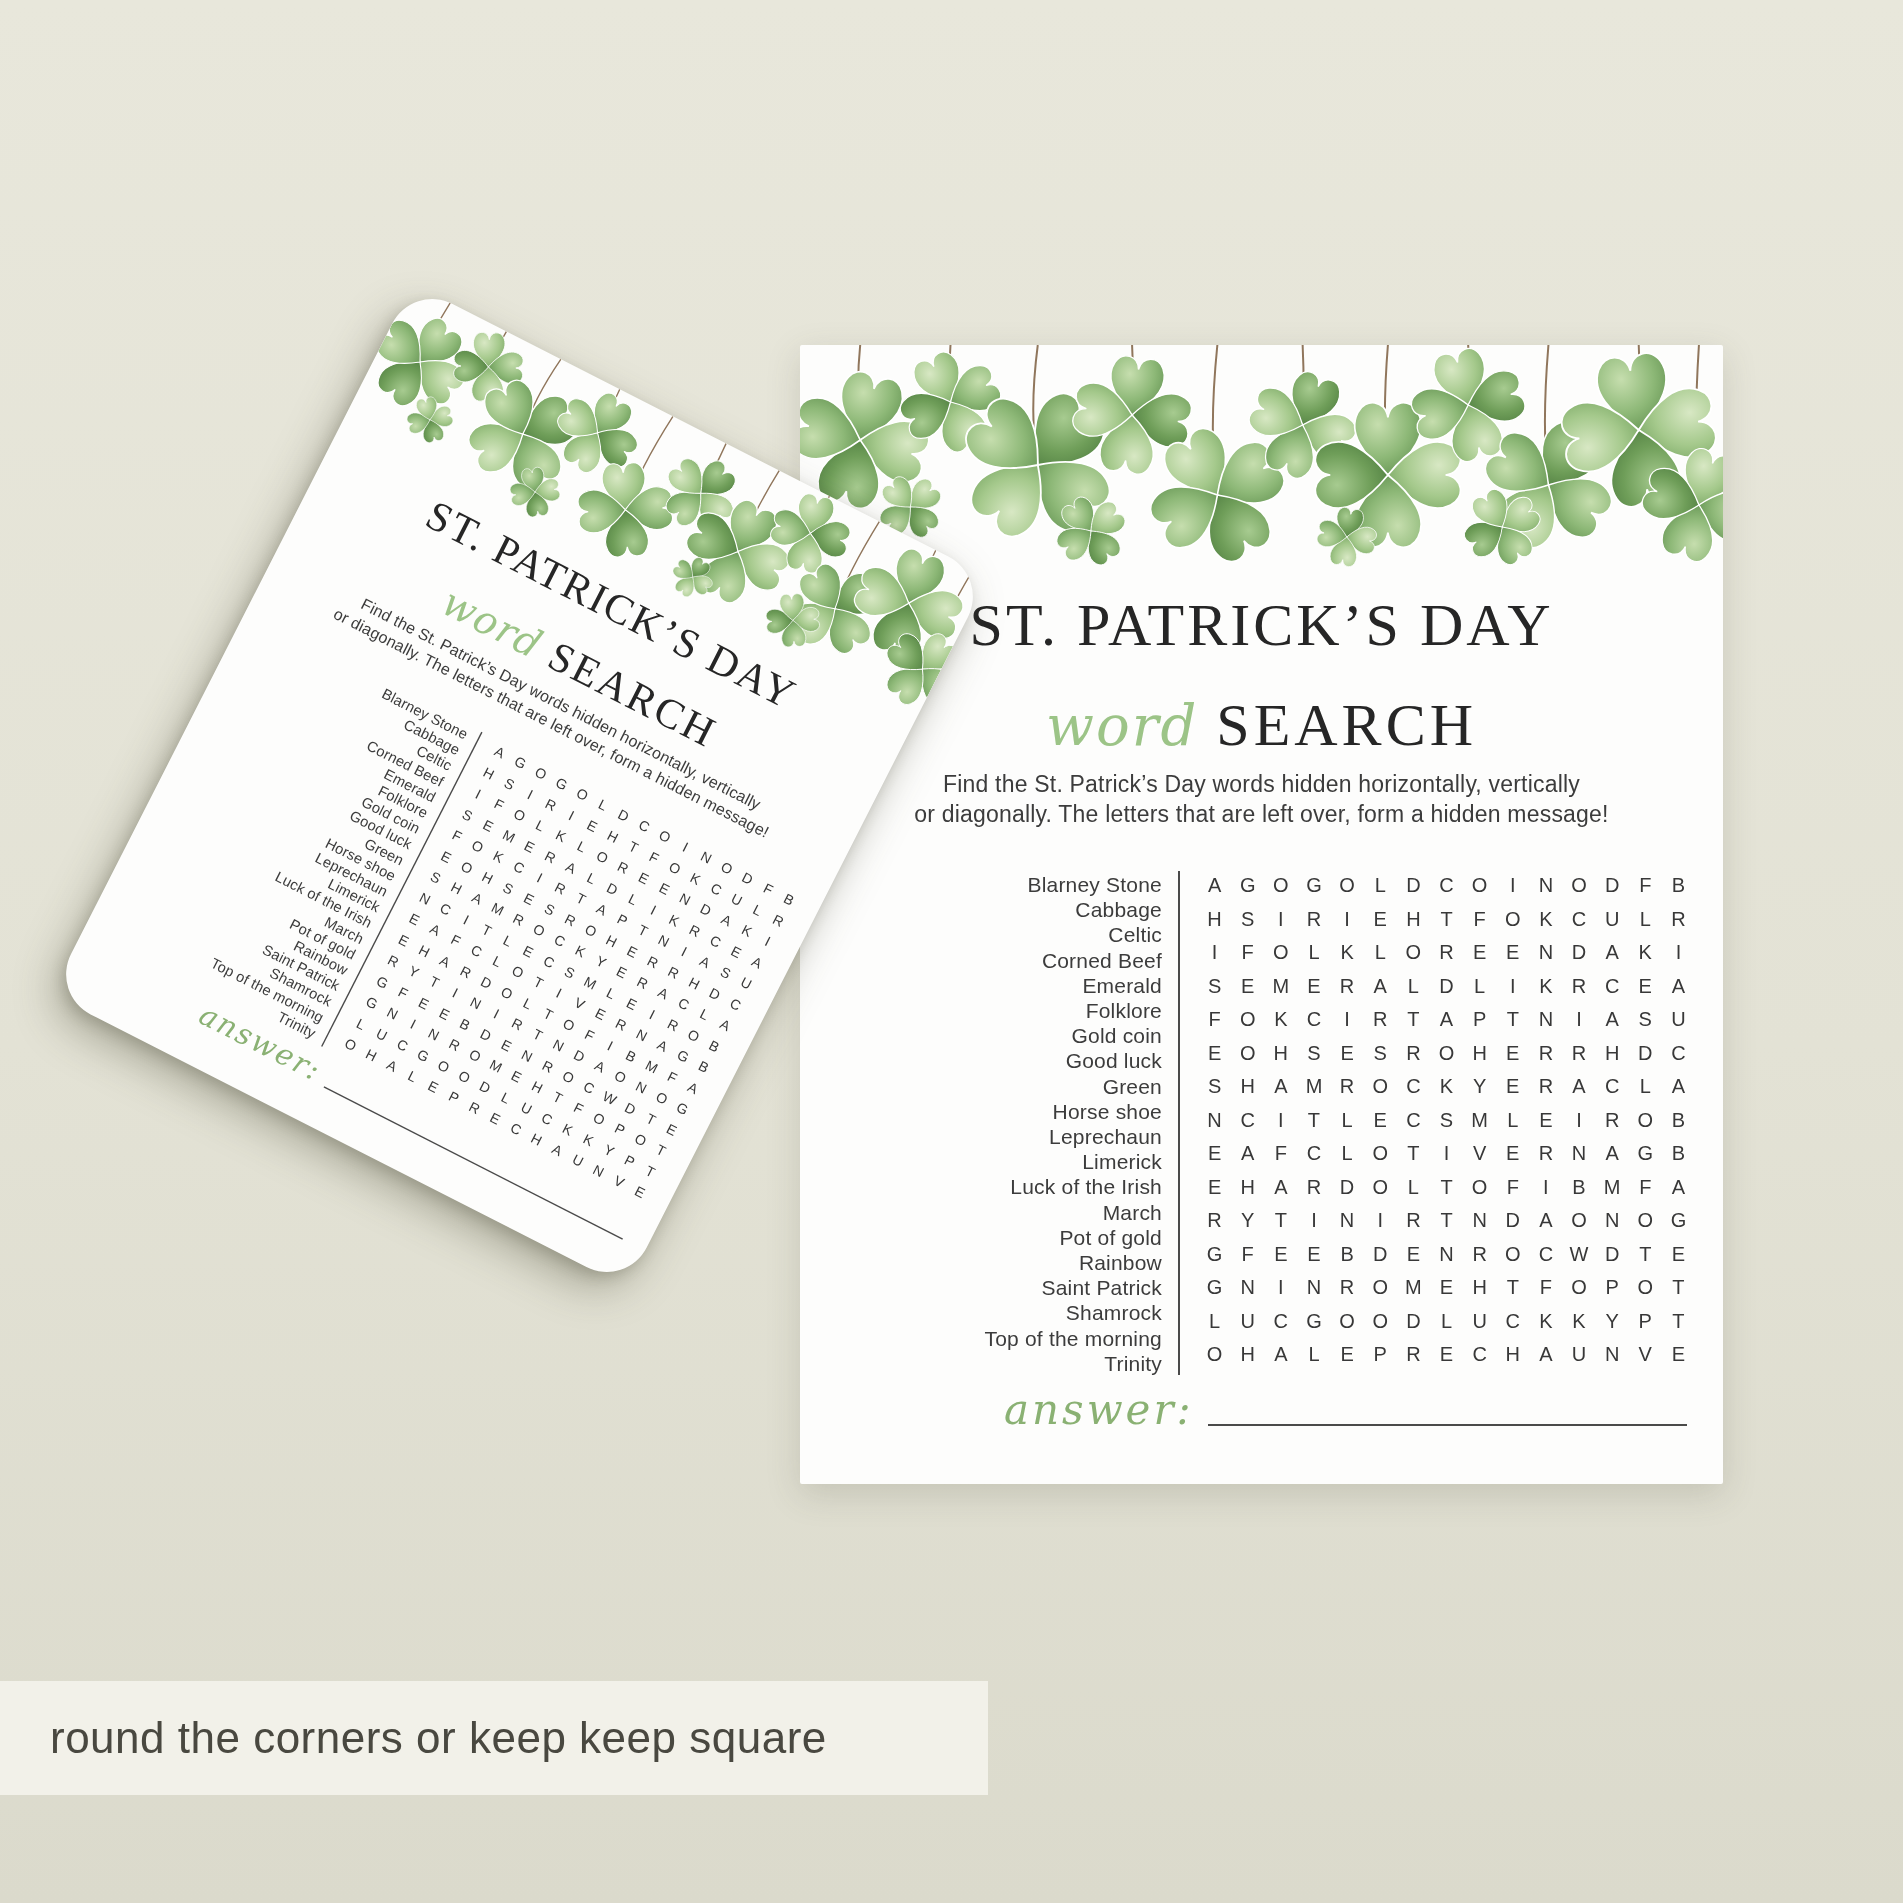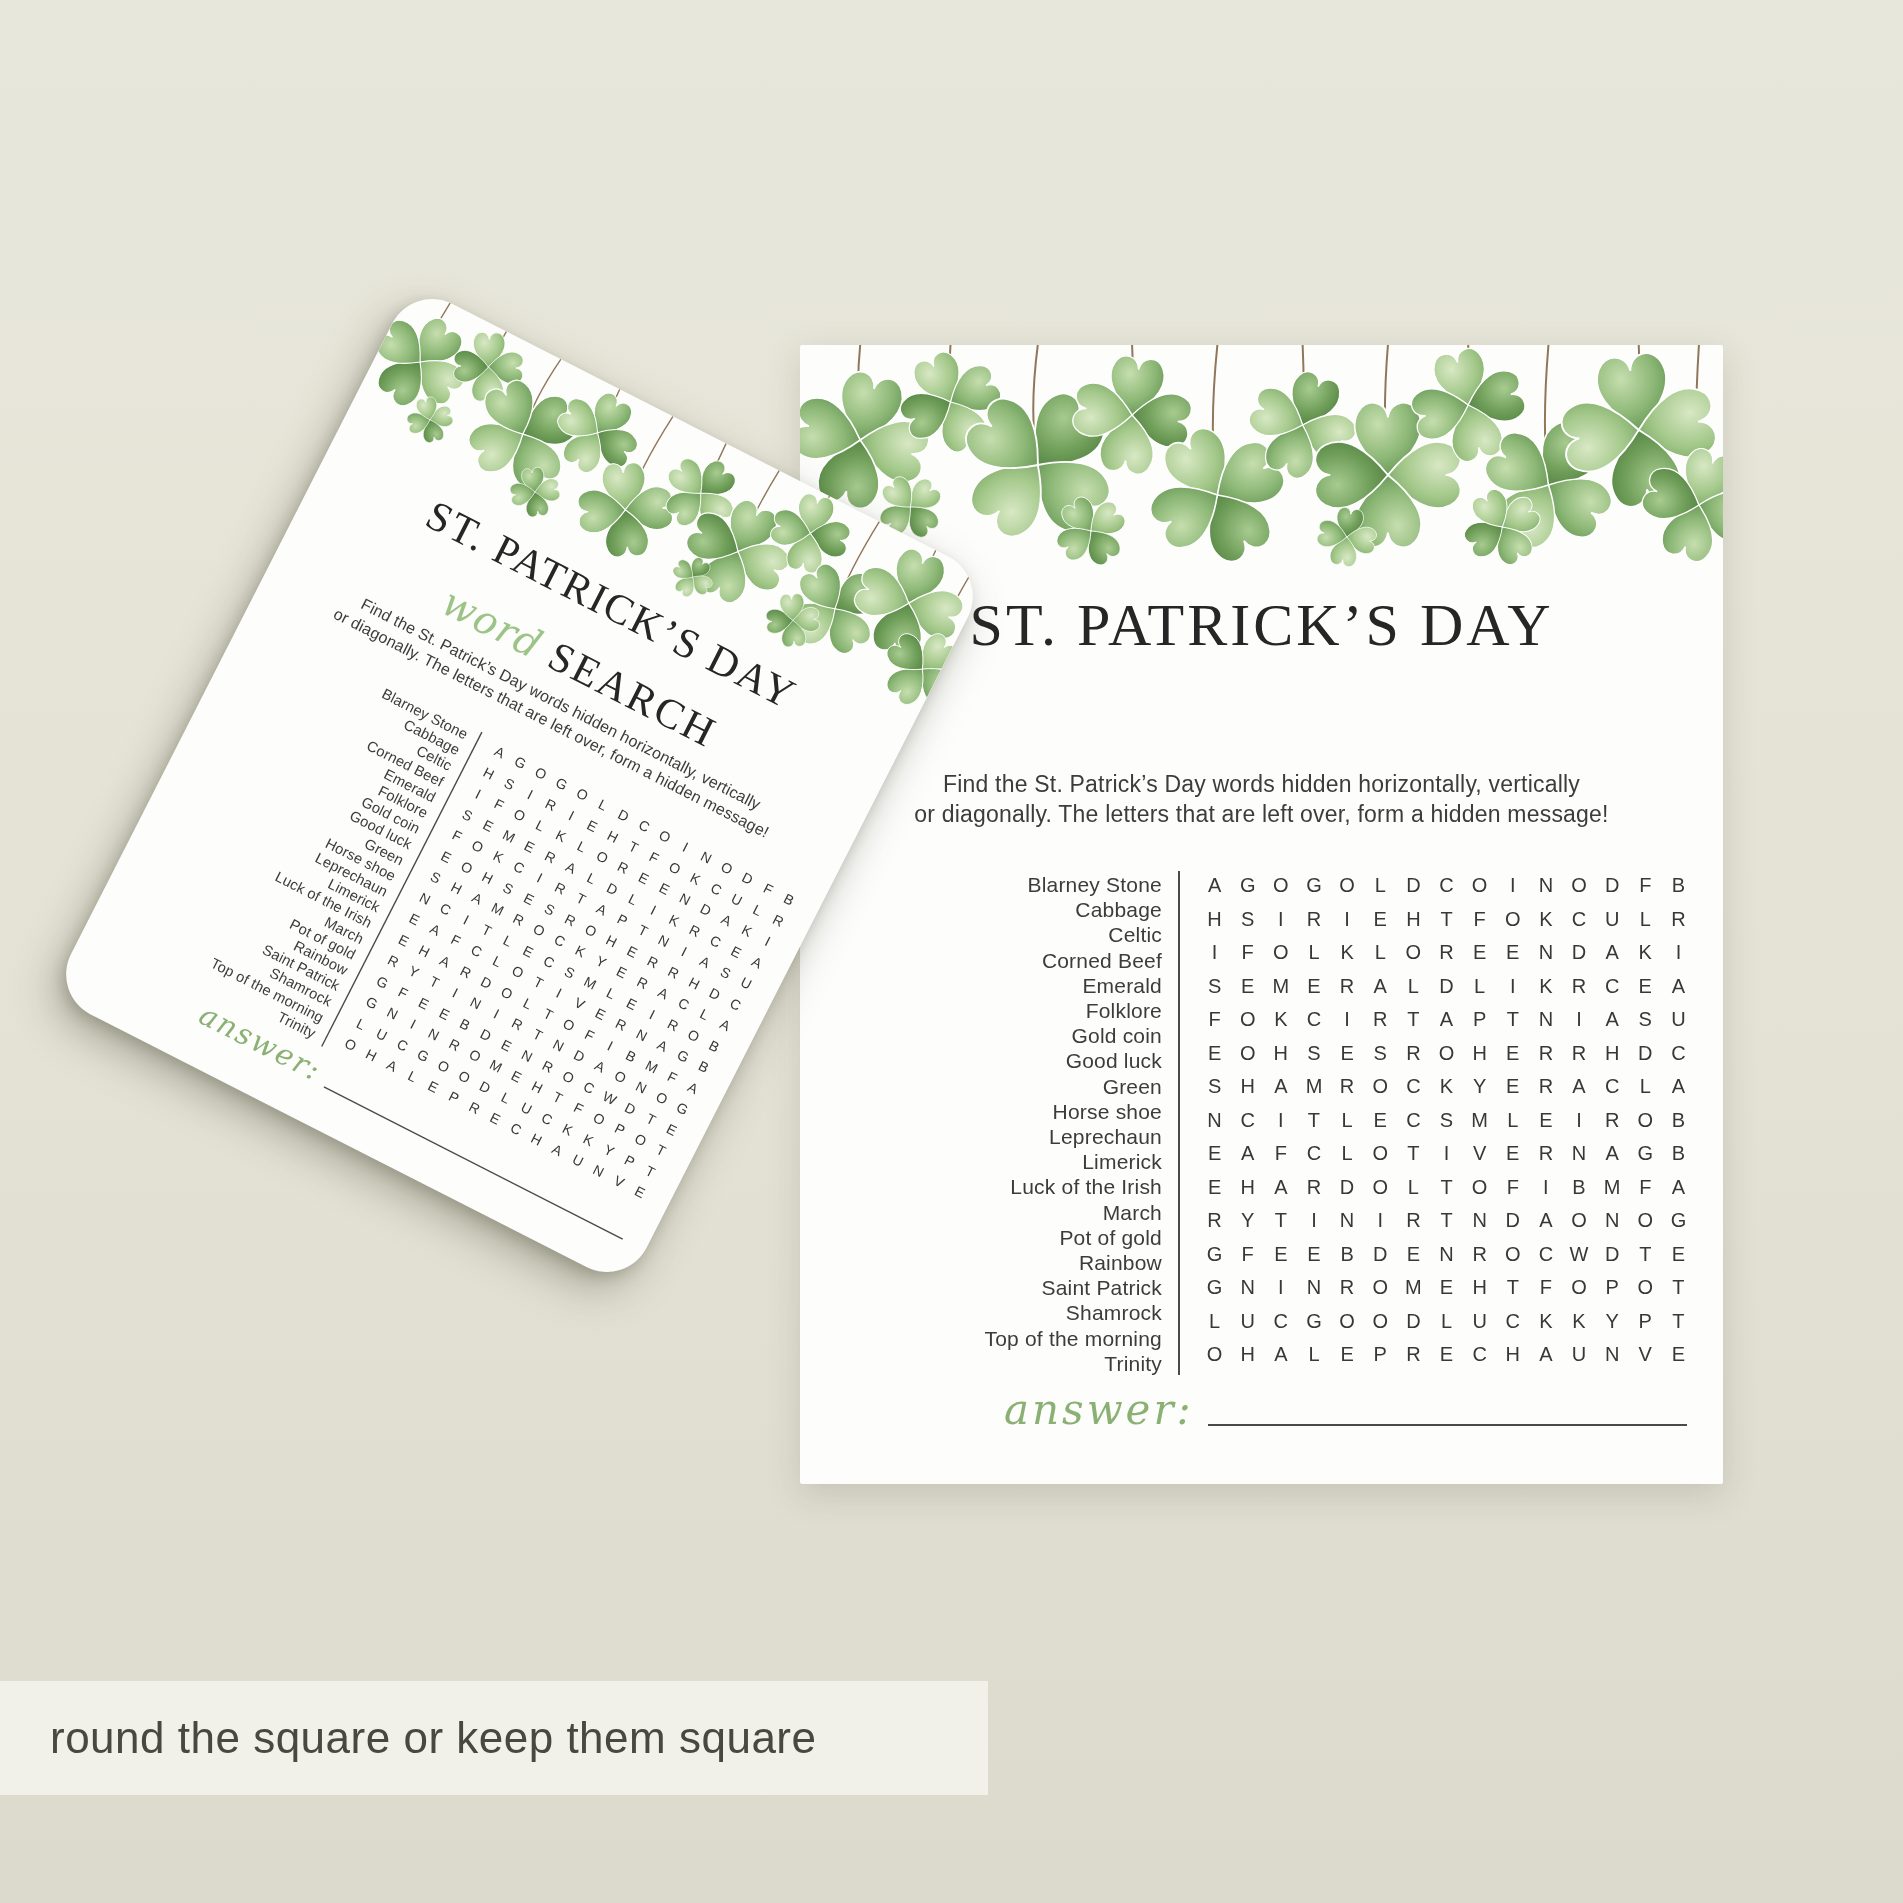--- a/index.html
+++ b/index.html
@@ -158,20 +158,23 @@
           </g>
       <g transform="translate(700 182) rotate(60) scale(1.3)">
             <use href="#lf" fill="url(#gB)"></use>
             <use href="#lf" transform="rotate(90)" fill="url(#gA)"></use>
             <use href="#lf" transform="rotate(180)" fill="url(#gC)"></use>
             <use href="#lf" transform="rotate(270)" fill="url(#gB)"></use>
           </g>
     </svg>
   </div>
   <div class="card-title">ST. PATRICK’S DAY</div>
+  <div class="title2">
+    <span class="script">word</span><span class="caps">SEARCH</span>
+  </div>
   <div class="instructions">
     <div>Find the St. Patrick’s Day words hidden horizontally, vertically</div>
     <div>or diagonally. The letters that are left over, form a hidden message!</div>
   </div>
   <div class="puzzle">
     <div class="word-list">
           <div class="word-item">Blarney Stone</div>
           <div class="word-item">Cabbage</div>
           <div class="word-item">Celtic</div>
           <div class="word-item">Corned Beef</div>
@@ -799,15 +802,15 @@
           <span class="cell">V</span>
           <span class="cell">E</span>
         </div>
   </div>
   <div class="answer-row">
     <span class="answer-label">answer:</span>
     <span class="answer-line"></span>
   </div>
 </div>
   <div class="caption">
-    <span>round the square or keep them square</span>
+    <span>round the corners or keep keep square</span>
   </div>
 </div>
 
 </body></html>

